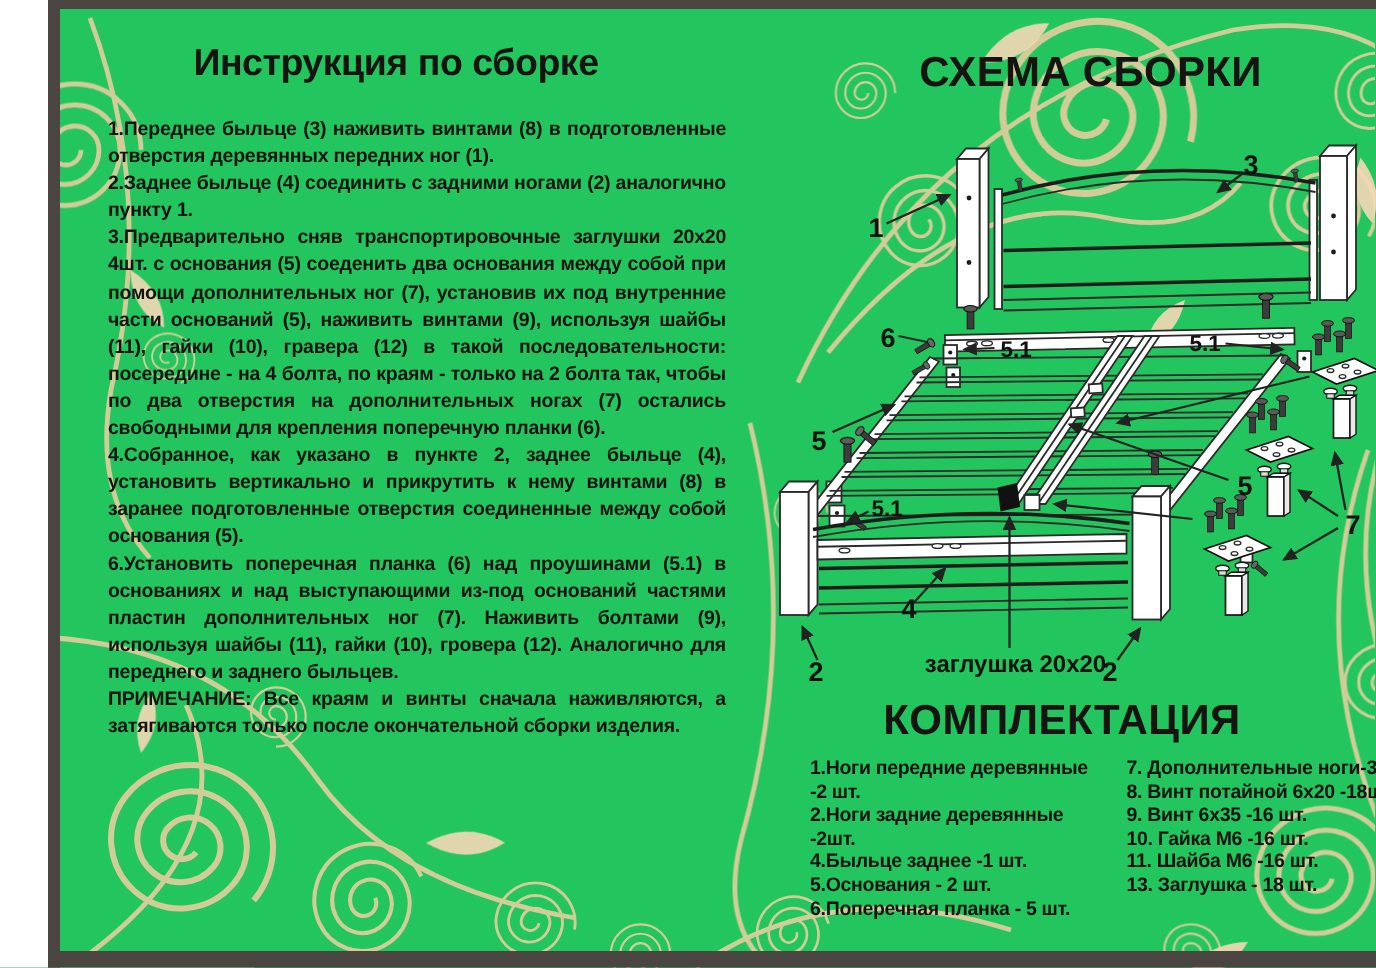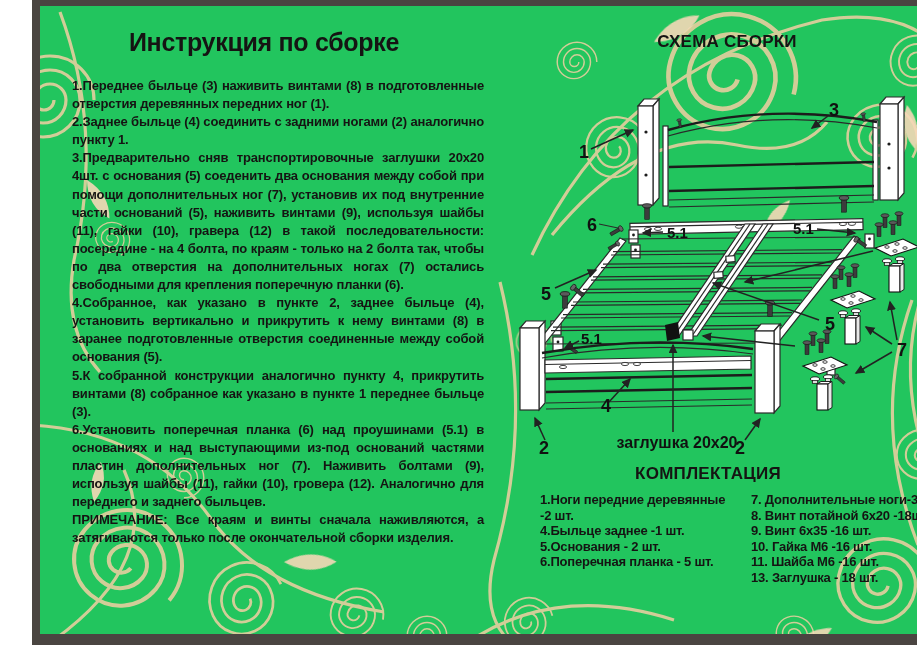--- a/index.html
+++ b/index.html
@@ -29,30 +29,30 @@
     font-size:25px;font-weight:bold;text-align:center;
     letter-spacing:-0.3px;
   }
   .instructions p{
     margin:0;
     font-size:13px;font-weight:bold;line-height:18.1px;
     text-align:justify;letter-spacing:-0.15px;
   }
   .diagram-title{
     position:absolute;left:540px;top:32px;width:310px;
-    font-size:17px;font-weight:bold;text-align:center;
+    font-size:28px;font-weight:bold;text-align:center;
     letter-spacing:0.2px;
   }
   .diagram-wrap{position:absolute;left:485px;top:72px;width:430px;height:392px;}
   .parts{
     position:absolute;left:497px;top:464px;width:412px;
   }
   .parts h2{
     margin:0 54px 8px 0;
-    font-size:17px;font-weight:bold;text-align:center;
+    font-size:28px;font-weight:bold;text-align:center;
     letter-spacing:0.3px;
   }
   .parts-cols{display:flex;}
   .parts-col{font-size:13px;font-weight:bold;line-height:15.6px;letter-spacing:-0.2px;}
   .parts-col.left{width:208px;padding-left:11px;box-sizing:border-box;}
   .parts-col.right{width:204px;padding-left:14px;box-sizing:border-box;}
   
   .ln{stroke:#2a2a2a;stroke-width:1.2;fill:none;}
   .thk{stroke:#1c1c1c;stroke-width:2.4;fill:none;}
   .fw{fill:#ffffff;stroke:#2a2a2a;stroke-width:1.2;}
@@ -113,21 +113,20 @@
   </svg>
 
   <div class="content">
 
     <div class="instructions">
       <h1>Инструкция по сборке</h1>
       <p>1.Переднее быльце (3) наживить винтами (8) в подготовленные отверстия деревянных передних ног (1).</p>
       <p>2.Заднее быльце (4) соединить с задними ногами (2) аналогично пункту 1.</p>
       <p>3.Предварительно сняв транспортировочные заглушки 20х20 4шт. с основания (5) соеденить два основания между собой при помощи дополнительных ног (7), установив их под внутренние части оснований (5), наживить винтами (9), используя шайбы (11), гайки (10), гравера (12) в такой последовательности: посередине - на 4 болта, по краям - только на 2 болта так, чтобы по два отверстия на дополнительных ногах (7) остались свободными для крепления поперечную планки (6).</p>
       <p>4.Собранное, как указано в пункте 2, заднее быльце (4), установить вертикально и прикрутить к нему винтами (8) в заранее подготовленные отверстия соединенные между собой основания (5).</p>
-      <p>5.К собранной конструкции аналогично пункту 4, прикрутить винтами (8) собранное как указано в пункте 1 переднее быльце (3).</p>
       <p>6.Установить поперечная планка (6) над проушинами (5.1) в основаниях и над выступающими из-под оснований частями пластин дополнительных ног (7). Наживить болтами (9), используя шайбы (11), гайки (10), гровера (12). Аналогично для переднего и заднего быльцев.</p>
       <p>ПРИМЕЧАНИЕ: Все краям и винты сначала наживляются, а затягиваются только после окончательной сборки изделия.</p>
     </div>
 
     <div class="diagram-title">СХЕМА СБОРКИ</div>
 
     <div class="diagram-wrap">
       <svg width="430" height="392" viewBox="0 0 430 392">
         <defs>
           <marker id="ah" markerWidth="8" markerHeight="8" refX="5.5" refY="3" orient="auto">
@@ -319,20 +318,21 @@
           <text class="ann" x="160" y="376" text-anchor="middle">заглушка 20х20</text>
         </g>
       </svg>
     </div>
 
     <div class="parts">
       <h2>КОМПЛЕКТАЦИЯ</h2>
       <div class="parts-cols">
         <div class="parts-col left">
           <div>1.Ноги передние деревянные -2 шт.</div>
+          <div>2.Ноги задние деревянные -2шт.</div>
           <div>4.Быльце заднее -1 шт.</div>
           <div>5.Основания - 2 шт.</div>
           <div>6.Поперечная планка - 5 шт.</div>
         </div>
         <div class="parts-col right">
           <div>7. Дополнительные ноги-3шт.</div>
           <div>8. Винт потайной 6х20 -18шт.</div>
           <div>9. Винт 6х35 -16 шт.</div>
           <div>10. Гайка М6 -16 шт.</div>
           <div>11. Шайба М6 -16 шт.</div>

